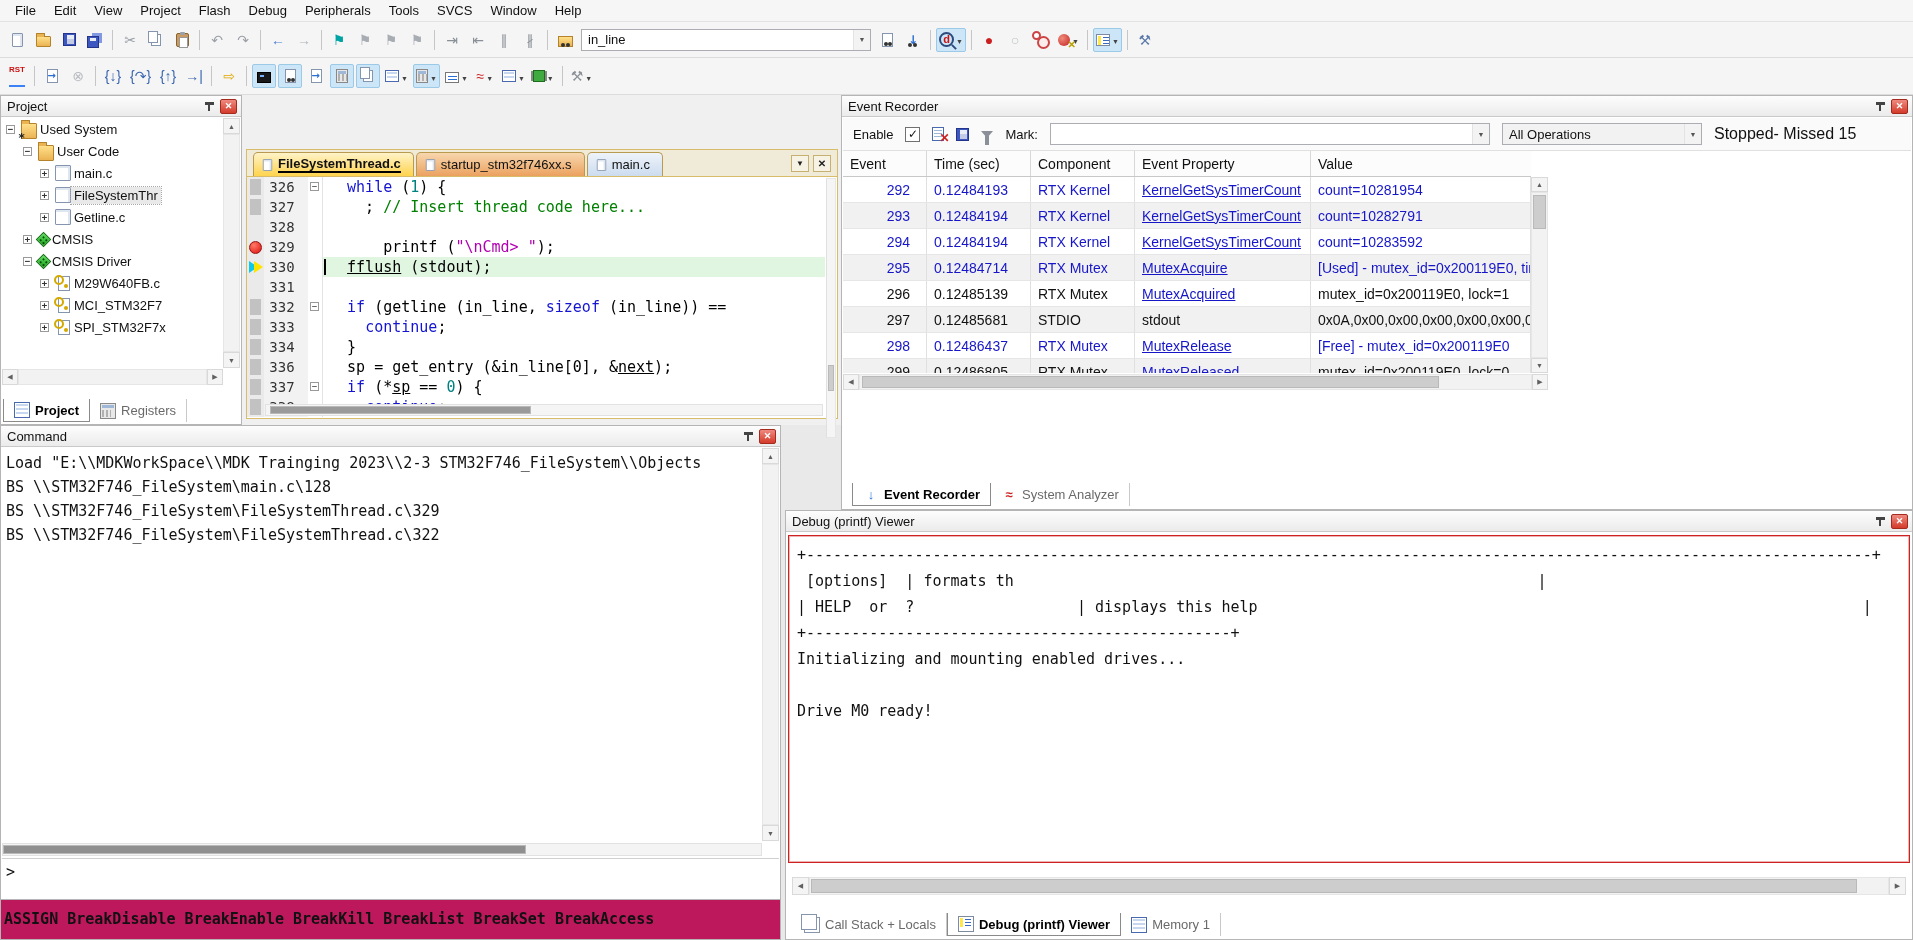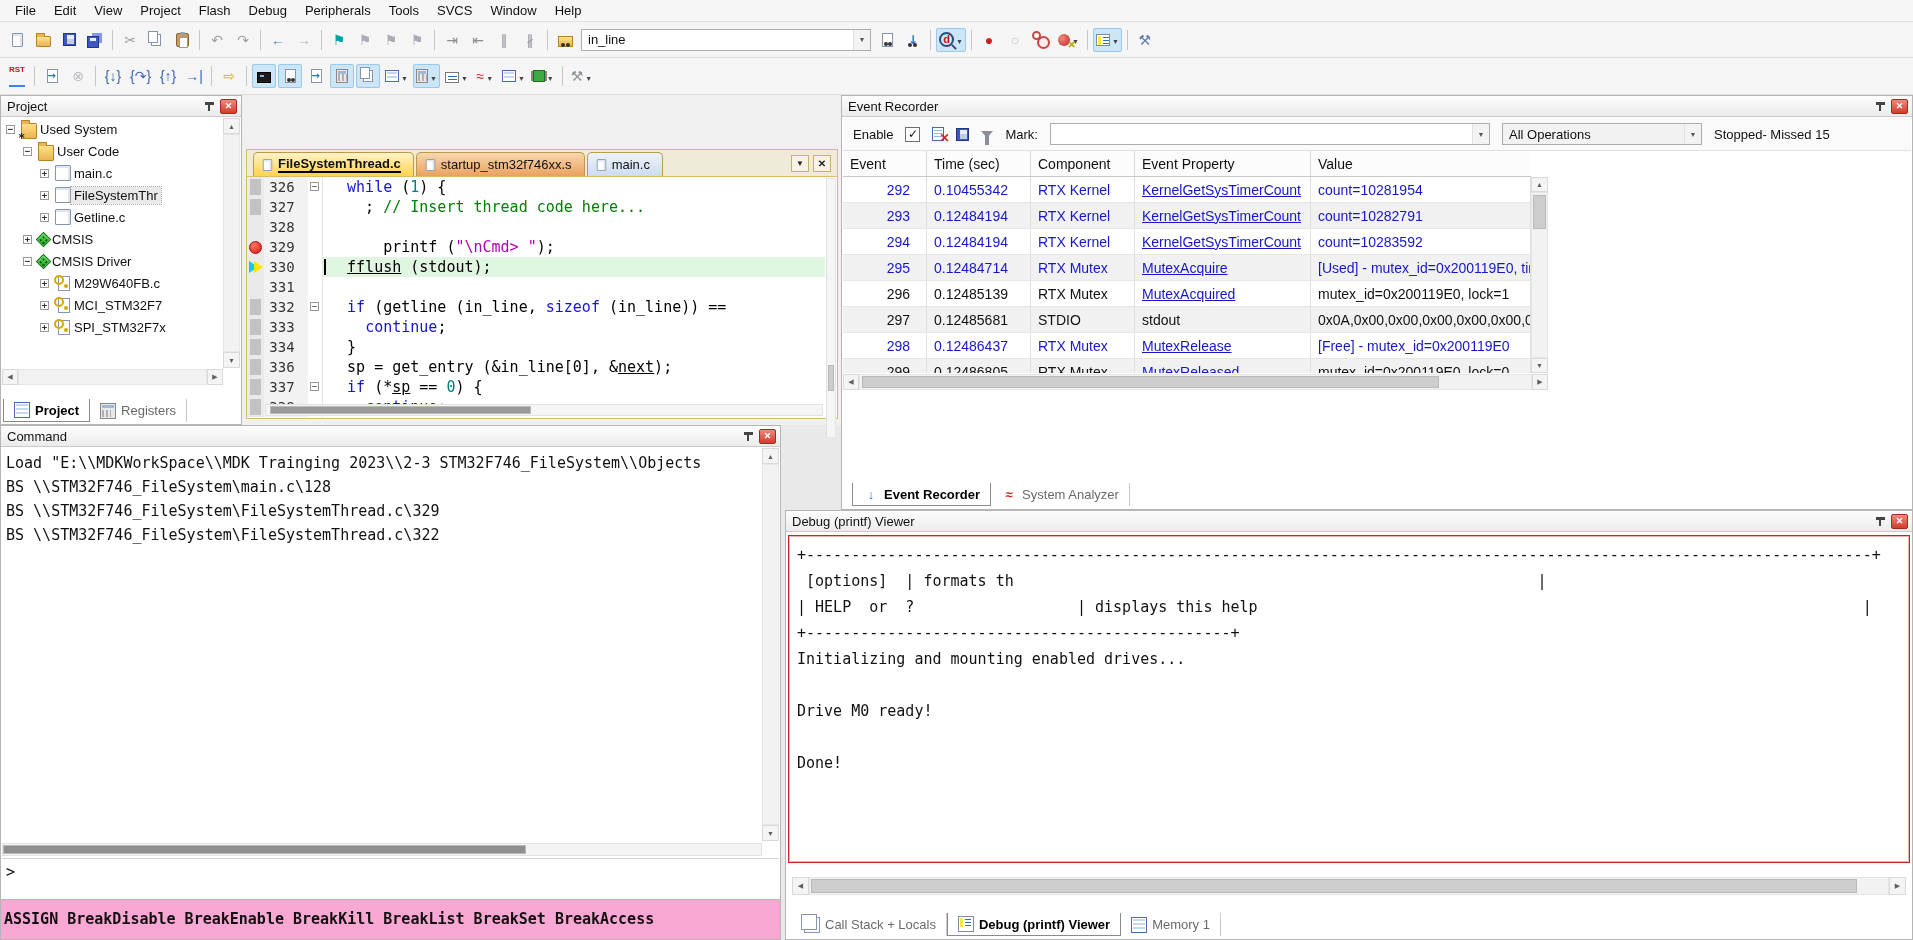--- a/index.html
+++ b/index.html
@@ -187,21 +187,21 @@
   .ic-clearx::before { content:""; position:absolute; left:1px; top:2px; width:8px; height:8px;
     background:repeating-linear-gradient(#9fb8d8 0 1px, transparent 1px 3px); }
   .ic-clearx::after { content:"✕"; position:absolute; right:-6px; bottom:-4px; color:#c22; font:bold 12px/12px "Liberation Sans", sans-serif; }
   .ic-funnel { width:0; height:0; border-left:6px solid transparent; border-right:6px solid transparent;
     border-top:7px solid #8a8f98; position:relative; }
   .ic-funnel::after { content:""; position:absolute; left:-2px; top:-2px; width:4px; height:9px; background:#8a8f98; }
   .evcombo { height:22px; background:#fff; border:1px solid #abadb3; display:flex; align-items:center; }
   .evcombo .tcombo-text { font-size:13px; }
   #ev-combo-mark { flex:1; max-width:440px; }
   #ev-combo-ops { width:200px; background:#f2f2f2; }
-  #ev-status { white-space:nowrap; font-size:13px; }
+  #ev-status { white-space:nowrap; font-size:16px; }
   #ev-table { position:absolute; left:1px; top:55px; width:688px; }
   .ehead { display:flex; height:26px; background:#fcfcfc; border-bottom:1px solid #c8c8c8; font-size:14px; }
   .ehcell { display:flex; align-items:center; padding:0 7px; border-right:1px solid #d8d8d8; }
   .c-event { width:84px; justify-content:flex-start; }
   .c-time { width:104px; } .c-comp { width:104px; } .c-prop { width:176px; } .c-val { width:220px; border-right:none; }
   #ev-rows { height:196px; overflow:hidden; }
   .erow { display:flex; height:26px; border-bottom:1px solid #e6e6e6; font-size:14px; background:#fff; }
   .erow:nth-child(even) { background:#f1f1f1; }
   .ecell { display:flex; align-items:center; padding:0 7px; border-right:1px solid #e0e0e0; overflow:hidden; white-space:nowrap; }
   .erow .c-event { justify-content:flex-end; padding-right:16px; }
@@ -225,21 +225,21 @@
     font:15px/24px "DejaVu Sans Mono", monospace; padding:3px 0 0 4px; }
   .cline { white-space:pre; }
   #cmd-vscroll { position:absolute; right:1px; top:22px; width:17px; height:393px; }
   #cmd-vscroll .sb-up { position:absolute; top:0; left:0; right:0; height:16px; }
   #cmd-vscroll .sb-down { position:absolute; bottom:0; left:0; right:0; height:16px; }
   #cmd-vscroll .sb-track { position:absolute; top:16px; bottom:16px; left:0; right:0; }
   #cmd-hscroll { position:absolute; left:1px; right:18px; top:417px; height:13px; background:#f4f4f4; border:1px solid #e2e2e2; }
   #cmd-hscroll .sb-thumb { top:1px; bottom:1px; left:0; width:69%; background:#8f8f8f; }
   #cmd-prompt-row { position:absolute; left:1px; right:1px; top:432px; bottom:1px; background:#fff;
     border-top:1px solid #d0d0d0; font:15px/22px "DejaVu Sans Mono", monospace; padding:2px 0 0 4px; }
-  #hints-bar { position:absolute; left:0; top:900px; width:781px; height:40px; background:#f9a8d4;
+  #hints-bar { position:absolute; left:0; top:900px; width:781px; height:40px; background:#be185d;
     border:1px solid #b5b5b5; border-top:none; font:bold 15px/22px "DejaVu Sans Mono", monospace; padding:8px 0 0 3px;
     white-space:nowrap; overflow:hidden; }
 
   
   #debug-panel { left:785px; top:510px; width:1128px; height:430px; }
   #dbg-content { position:absolute; left:2px; right:2px; top:24px; height:328px; background:#fff;
     border:1px solid #cc2222; box-shadow:inset 0 0 0 1px rgba(204,34,34,.35);
     font:15px/26px "DejaVu Sans Mono", monospace; padding:6px 0 0 8px; overflow:hidden; }
   #dbg-hscroll { position:absolute; left:6px; right:6px; top:366px; height:18px; }
   #dbg-hscroll .sb-left { position:absolute; left:0; top:0; bottom:0; width:17px; }
@@ -695,21 +695,21 @@
       <div class="ehead">
         <span class="ehcell c-event">Event</span>
         <span class="ehcell c-time">Time (sec)</span>
         <span class="ehcell c-comp">Component</span>
         <span class="ehcell c-prop">Event Property</span>
         <span class="ehcell c-val">Value</span>
       </div>
       <div id="ev-rows">
           <div class="erow blue">
             <span class="ecell c-event">292</span>
-            <span class="ecell c-time">0.10455342</span>
+            <span class="ecell c-time">0.12484193</span>
             <span class="ecell c-comp">RTX Kernel</span>
             <span class="ecell c-prop">
               <span class="elink">KernelGetSysTimerCount</span>
             </span>
             <span class="ecell c-val">count=10281954</span>
           </div>
           <div class="erow blue">
             <span class="ecell c-event">293</span>
             <span class="ecell c-time">0.12484194</span>
             <span class="ecell c-comp">RTX Kernel</span>
@@ -842,21 +842,20 @@
     </div>
     <div id="dbg-content">
         <div class="cline">+----------------------------------------------------------------------------------------------------------------------+</div>
         <div class="cline"> [options]  | formats th                                                          |</div>
         <div class="cline">| HELP  or  ?                  | displays this help                                                                   |</div>
         <div class="cline">+-----------------------------------------------+</div>
         <div class="cline">Initializing and mounting enabled drives...</div>
         <div class="cline">&nbsp;</div>
         <div class="cline">Drive M0 ready!</div>
         <div class="cline">&nbsp;</div>
-        <div class="cline">Done!</div>
       </div>
     <div id="dbg-hscroll">
       <span class="sbtn sb-left"></span>
       <span class="sb-track">
           <span class="sb-thumb"></span>
         </span>
       <span class="sbtn sb-right"></span>
     </div>
     <div id="debug-tabs" class="dtabs">
         <div class="dtab">

